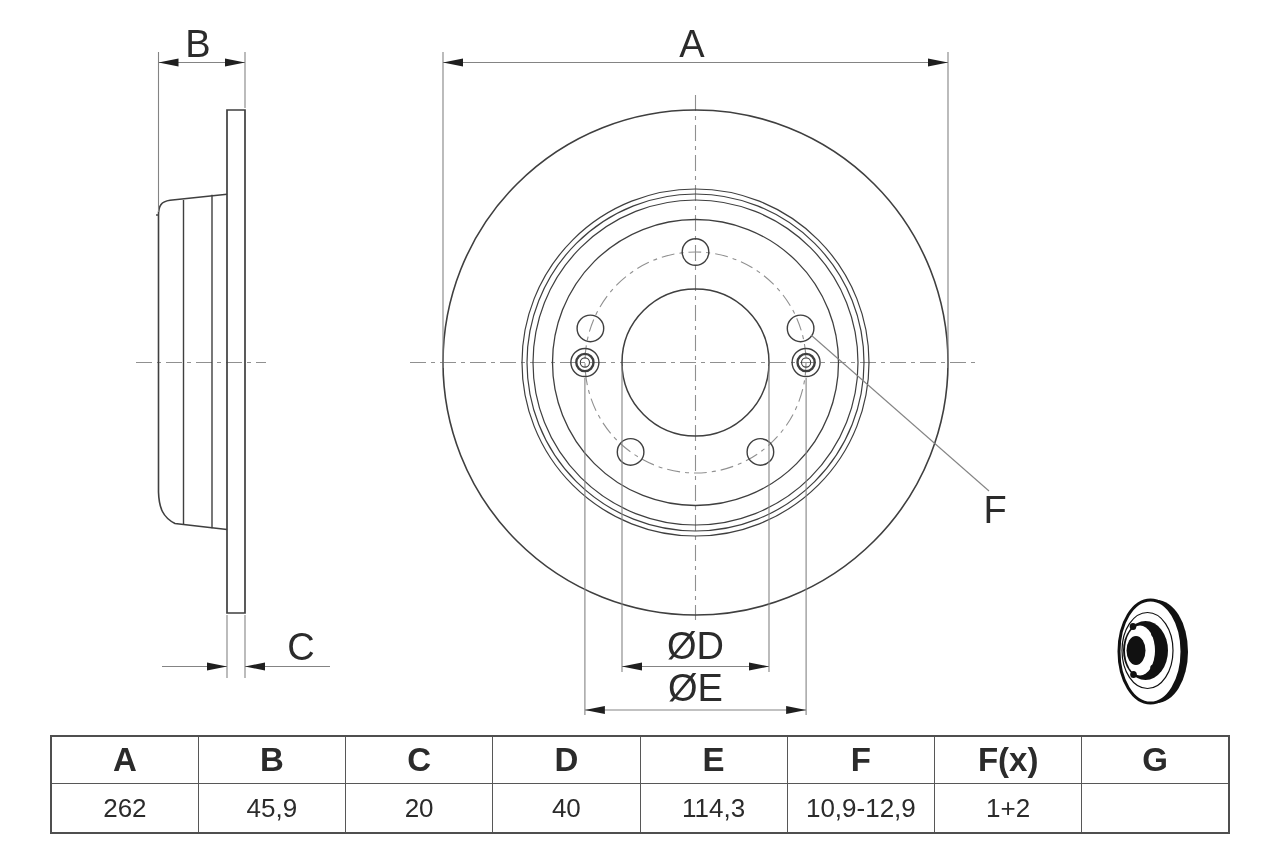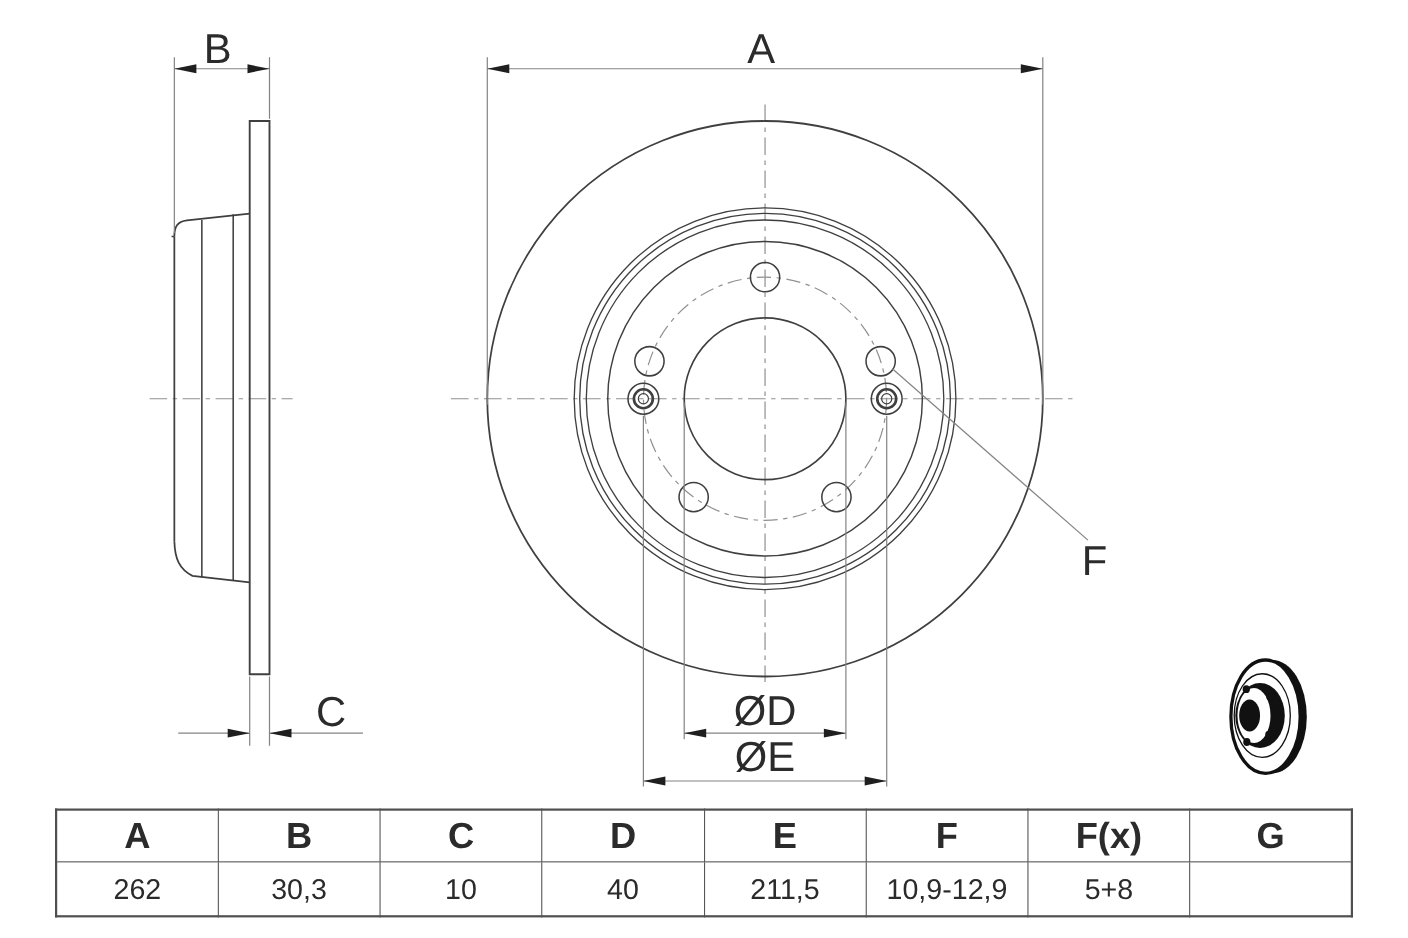--- a/index.html
+++ b/index.html
@@ -141,24 +141,24 @@
       <th>D</th>
       <th>E</th>
       <th>F</th>
       <th>F(x)</th>
       <th>G</th>
     </tr>
   </thead>
   <tbody>
     <tr>
       <td>262</td>
-      <td>30,3</td>
-      <td>10</td>
+      <td>45,9</td>
+      <td>20</td>
       <td>40</td>
-      <td>211,5</td>
+      <td>114,3</td>
       <td>10,9-12,9</td>
-      <td>5+8</td>
+      <td>1+2</td>
       <td></td>
     </tr>
   </tbody>
 </table>
 
 </div>
 
 </body></html>

